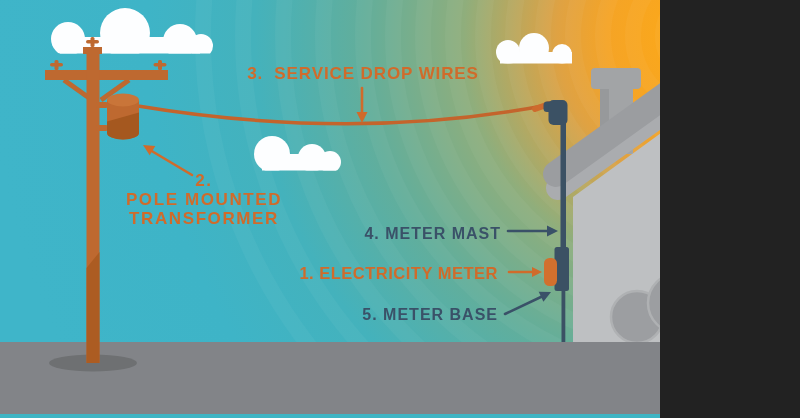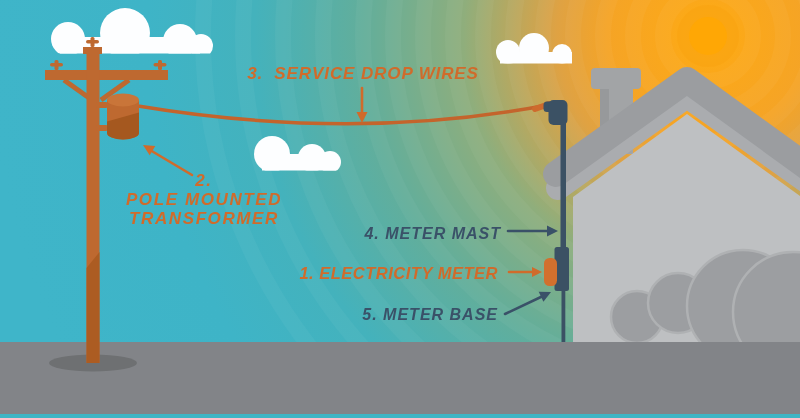--- a/index.html
+++ b/index.html
@@ -1,16 +1,16 @@
 <!DOCTYPE html>
 <html><head>
 <meta charset="utf-8">
 <style>
   html,body{margin:0;padding:0;background:#222;}
-  .stage{width:800px;height:418px;position:relative;overflow:hidden;font-style:italic;}
+  .stage{width:660px;height:418px;position:relative;overflow:hidden;}
   svg{display:block;}
   text{font-family:"Liberation Sans","DejaVu Sans",sans-serif;font-weight:700;white-space:pre;}
   .lbl-lg{font-size:17px;letter-spacing:.9px;}
   .lbl-stack{font-size:17px;letter-spacing:1.6px;}
   .lbl-md{font-size:16px;letter-spacing:1px;}
   .lbl-meter{font-size:16.5px;letter-spacing:.5px;}
 </style>
 </head>
 <body>
 

